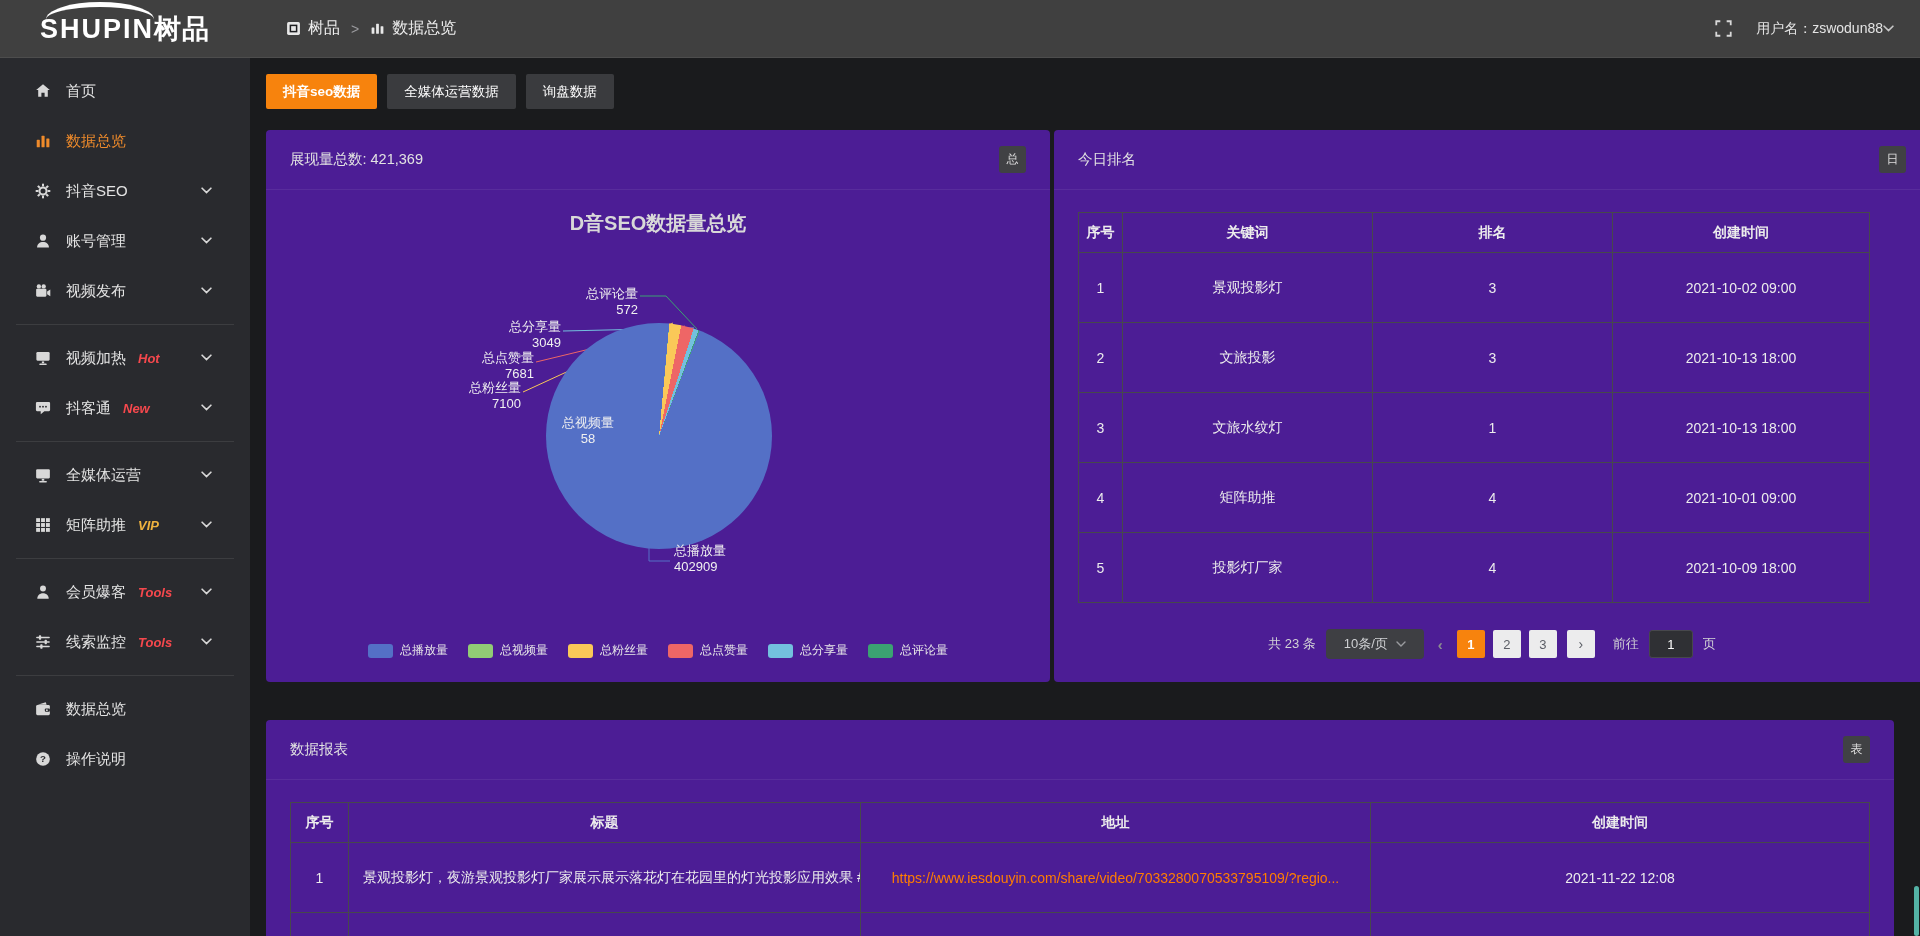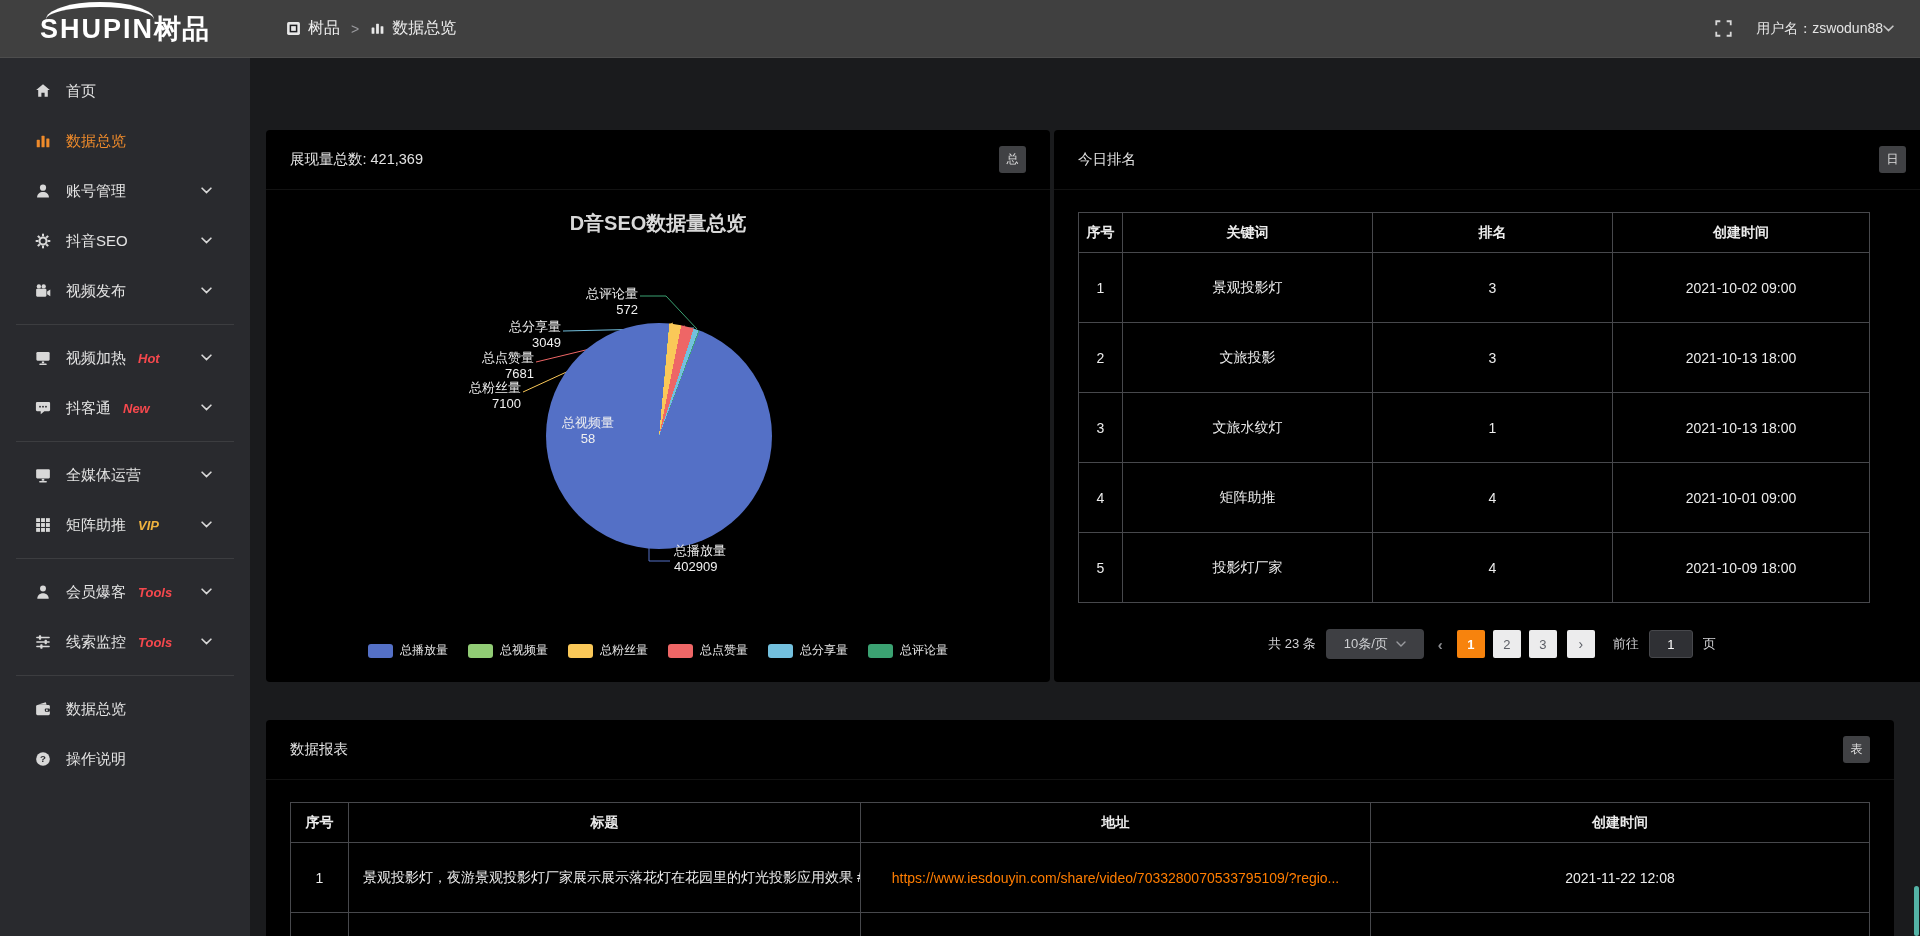--- a/index.html
+++ b/index.html
@@ -50,21 +50,21 @@
 
   
   .content { position:absolute; left:250px; top:58px; right:0; bottom:0; }
   .tabs { position:absolute; left:16px; top:16px; display:flex; gap:10px; }
   .tab {
     height:35px; padding:0 17px; display:inline-flex; align-items:center;
     background:#3a3b3e; color:#fff; font-size:13.5px; border-radius:2px; cursor:pointer; white-space:nowrap;
   }
   .tab.active { background:#f7830d; font-weight:bold; }
 
-  .panel { position:absolute; background:#000000; border-radius:4px; }
+  .panel { position:absolute; background:#4c1d95; border-radius:4px; }
   .panel-chart  { left:16px;  top:72px;  width:784px;  height:552px; }
   .panel-today  { left:804px; top:72px;  width:876px;  height:552px; }
   .panel-report { left:16px;  top:662px; width:1628px; height:280px; }
   .panel-header {
     height:60px; padding:0 24px; display:flex; align-items:center;
     border-bottom:1px solid rgba(255,255,255,.07);
     font-size:14.5px; color:#e2e2e2;
   }
   .mini-badge {
     margin-left:auto; width:27px; height:27px; background:#404144; border-radius:3px;
@@ -199,34 +199,20 @@
         <svg width="16" height="16" viewBox="0 0 14 14" fill="currentColor">
           <rect x="1.5" y="6" width="2.7" height="6.5" rx="0.5"></rect>
           <rect x="5.7" y="2.5" width="2.7" height="10" rx="0.5"></rect>
           <rect x="9.9" y="4.8" width="2.7" height="7.7" rx="0.5"></rect>
         </svg>
       </span>
       <span>数据总览</span>
     </div>
     <div class="side-item">
       <span class="icon">
-        <svg width="16" height="16" viewBox="0 0 14 14" fill="currentColor">
-          <circle cx="7" cy="4.1" r="2.7"></circle>
-          <path d="M1.8 12.6c0-2.9 2.3-4.7 5.2-4.7s5.2 1.8 5.2 4.7z"></path>
-        </svg>
-      </span>
-      <span>账号管理</span>
-      <span class="side-chevron icon">
-        <svg width="11" height="8" viewBox="0 0 10 7" fill="none" stroke="currentColor" stroke-width="1.5" stroke-linecap="round">
-          <path d="M1 1l4 4 4-4"></path>
-        </svg>
-      </span>
-    </div>
-    <div class="side-item">
-      <span class="icon">
         <svg width="16" height="16" viewBox="0 0 14 14">
           <g stroke="currentColor" stroke-width="1.8">
             <line x1="7" y1="0.6" x2="7" y2="3"></line>
             <line x1="7" y1="11" x2="7" y2="13.4"></line>
             <line x1="0.6" y1="7" x2="3" y2="7"></line>
             <line x1="11" y1="7" x2="13.4" y2="7"></line>
             <line x1="2.5" y1="2.5" x2="4.2" y2="4.2"></line>
             <line x1="9.8" y1="9.8" x2="11.5" y2="11.5"></line>
             <line x1="2.5" y1="11.5" x2="4.2" y2="9.8"></line>
             <line x1="9.8" y1="4.2" x2="11.5" y2="2.5"></line>
@@ -237,20 +223,34 @@
       <span>抖音SEO</span>
       <span class="side-chevron icon">
         <svg width="11" height="8" viewBox="0 0 10 7" fill="none" stroke="currentColor" stroke-width="1.5" stroke-linecap="round">
           <path d="M1 1l4 4 4-4"></path>
         </svg>
       </span>
     </div>
     <div class="side-item">
       <span class="icon">
         <svg width="16" height="16" viewBox="0 0 14 14" fill="currentColor">
+          <circle cx="7" cy="4.1" r="2.7"></circle>
+          <path d="M1.8 12.6c0-2.9 2.3-4.7 5.2-4.7s5.2 1.8 5.2 4.7z"></path>
+        </svg>
+      </span>
+      <span>账号管理</span>
+      <span class="side-chevron icon">
+        <svg width="11" height="8" viewBox="0 0 10 7" fill="none" stroke="currentColor" stroke-width="1.5" stroke-linecap="round">
+          <path d="M1 1l4 4 4-4"></path>
+        </svg>
+      </span>
+    </div>
+    <div class="side-item">
+      <span class="icon">
+        <svg width="16" height="16" viewBox="0 0 14 14" fill="currentColor">
           <circle cx="3.4" cy="3" r="1.9"></circle>
           <circle cx="7.6" cy="3" r="1.9"></circle>
           <rect x="1" y="5" width="9" height="7" rx="1"></rect>
           <path d="M10.6 7.4L13.4 5.6v6l-2.8-1.8z"></path>
         </svg>
       </span>
       <span>视频发布</span>
       <span class="side-chevron icon">
         <svg width="11" height="8" viewBox="0 0 10 7" fill="none" stroke="currentColor" stroke-width="1.5" stroke-linecap="round">
           <path d="M1 1l4 4 4-4"></path>
@@ -386,20 +386,25 @@
           <circle cx="7" cy="7" r="6" fill="currentColor"></circle>
           <text x="7" y="10" text-anchor="middle" font-size="8.5" font-weight="bold" fill="#292a2e" font-family="Liberation Sans, sans-serif">?</text>
         </svg>
       </span>
       <span>操作说明</span>
     </div>
   </div>
 
 <div class="content">
 
+  <div class="tabs" id="tabs">
+      <div class="tab active">抖音seo数据</div>
+      <div class="tab">全媒体运营数据</div>
+      <div class="tab">询盘数据</div>
+    </div>
 
   <div class="panel panel-chart">
     <div class="panel-header">
       <span>展现量总数: 421,369</span>
       <span class="mini-badge">总</span>
     </div>
     <div class="chart-area">
       <div class="chart-title">D音SEO数据量总览</div>
 
       <svg class="leader-lines" width="784" height="492">

